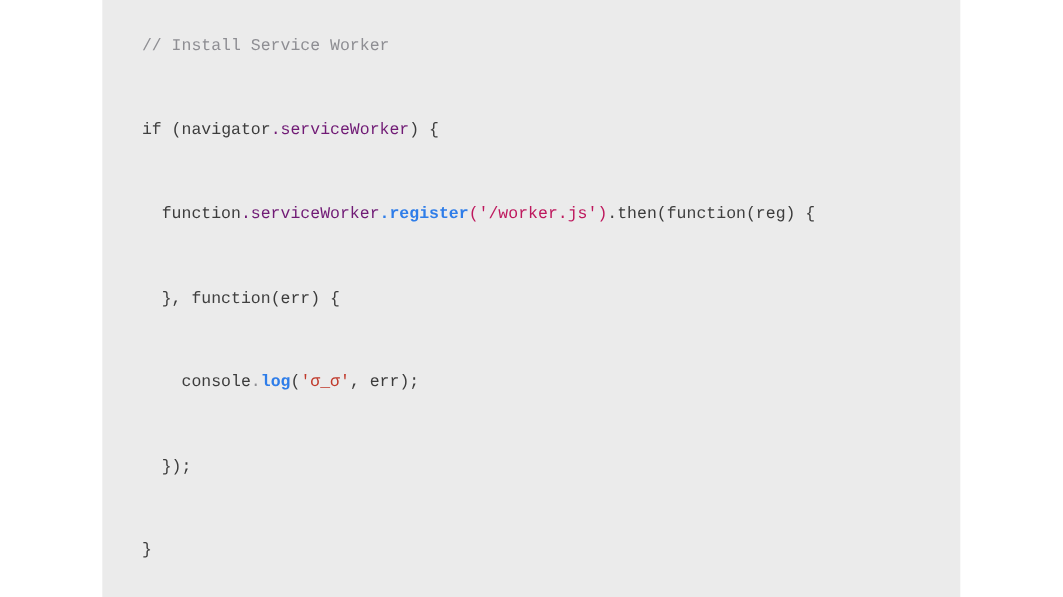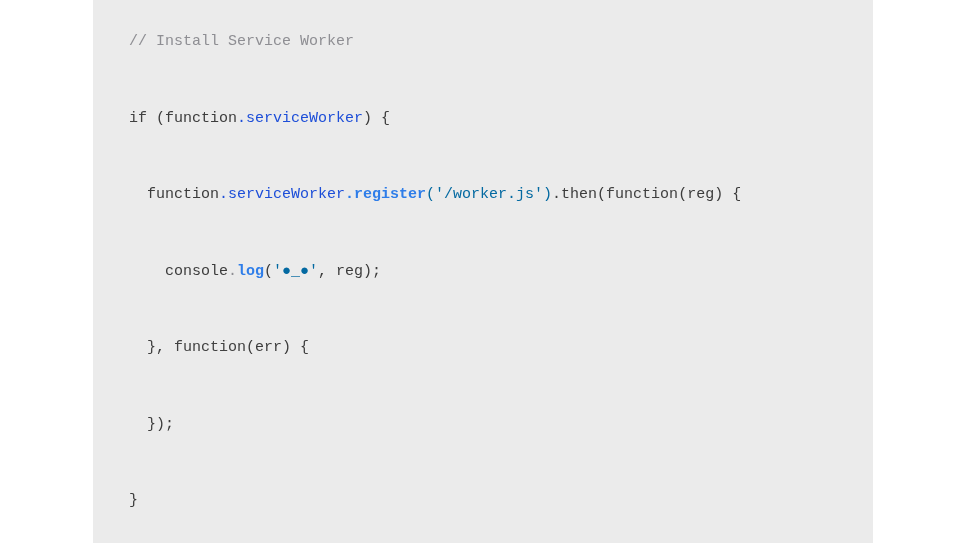--- a/index.html
+++ b/index.html
@@ -30,31 +30,31 @@
       font-family: 'Courier New', Courier, monospace;
       font-size: 15px;
       line-height: 1.7;
       white-space: pre;
     }
 
     .c-comment { color: #8e8e93; }
     .c-keyword { color: #404040; }
     .c-default { color: #3c3c3c; }
     .c-method  { color: #2e7de9; font-weight: bold; }
-    .c-string-green { color: #0369a1; text-align: center; }
+    .c-string-green { color: #be185d; text-align: center; }
     .c-string-red { color: #c0392b; }
     .c-dot { color: #8e8e93; }
-    .c-prop { color: #1d4ed8; }
+    .c-prop { color: #701a75; }
   </style>
 </head>
 <body>
 
 <div class="code-container">
   <div class="code-block">
     <div><span class="c-comment">// Install Service Worker</span></div>
-    <div><span class="c-keyword">if</span><span class="c-default"> (function</span><span class="c-prop">.serviceWorker</span><span class="c-default">) {</span></div>
+    <div><span class="c-keyword">if</span><span class="c-default"> (navigator</span><span class="c-prop">.serviceWorker</span><span class="c-default">) {</span></div>
     <div><span class="c-default">  function</span><span class="c-prop">.serviceWorker</span><span class="c-method">.register</span><span class="c-string-green">('/worker.js')</span><span class="c-default">.then(</span><span class="c-keyword">function</span><span class="c-default">(reg) {</span></div>
-    <div><span class="c-default">    console</span><span class="c-dot">.</span><span class="c-method">log</span><span class="c-default">(</span><span class="c-string-green">'●_●'</span><span class="c-default">, reg);</span></div>
     <div><span class="c-default">  }, </span><span class="c-keyword">function</span><span class="c-default">(err) {</span></div>
+    <div><span class="c-default">    console</span><span class="c-dot">.</span><span class="c-method">log</span><span class="c-default">(</span><span class="c-string-red">'σ_σ'</span><span class="c-default">, err);</span></div>
     <div><span class="c-default">  });</span></div>
     <div><span class="c-default">}</span></div>
   </div>
 </div>
 
 </body></html>

